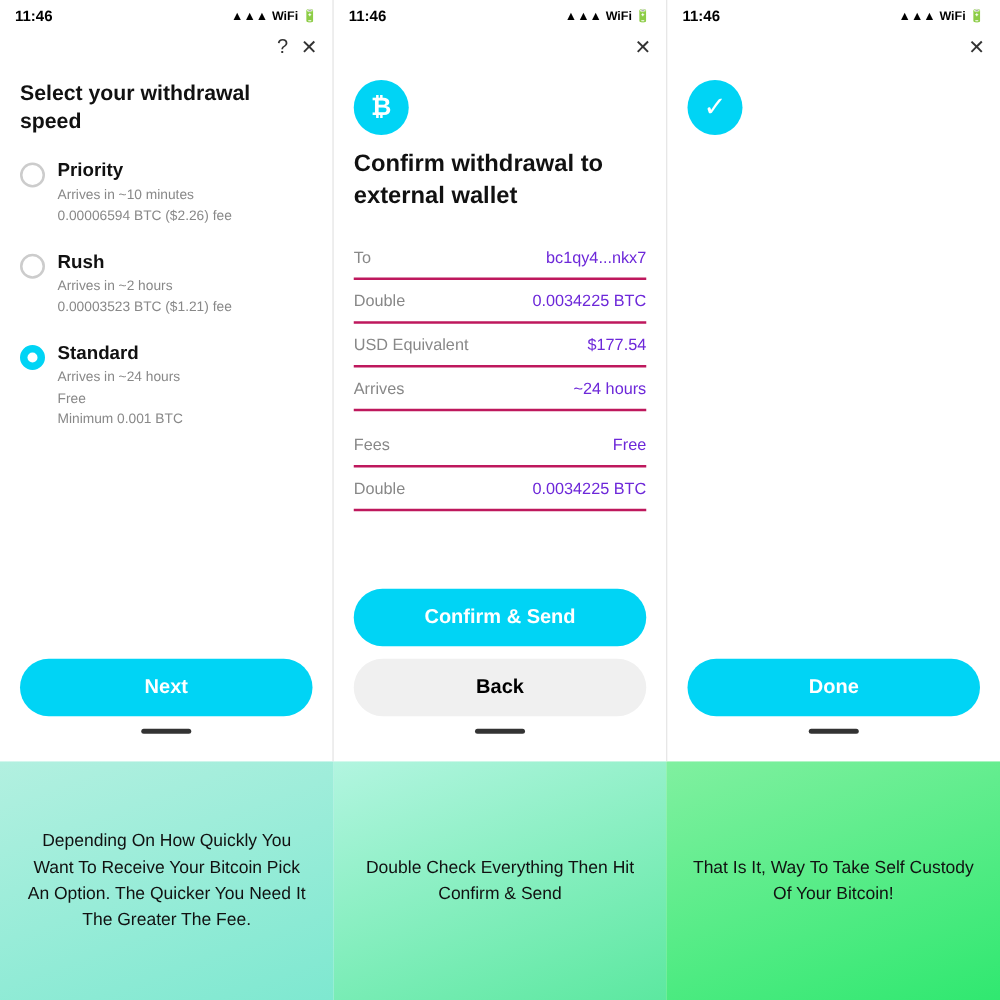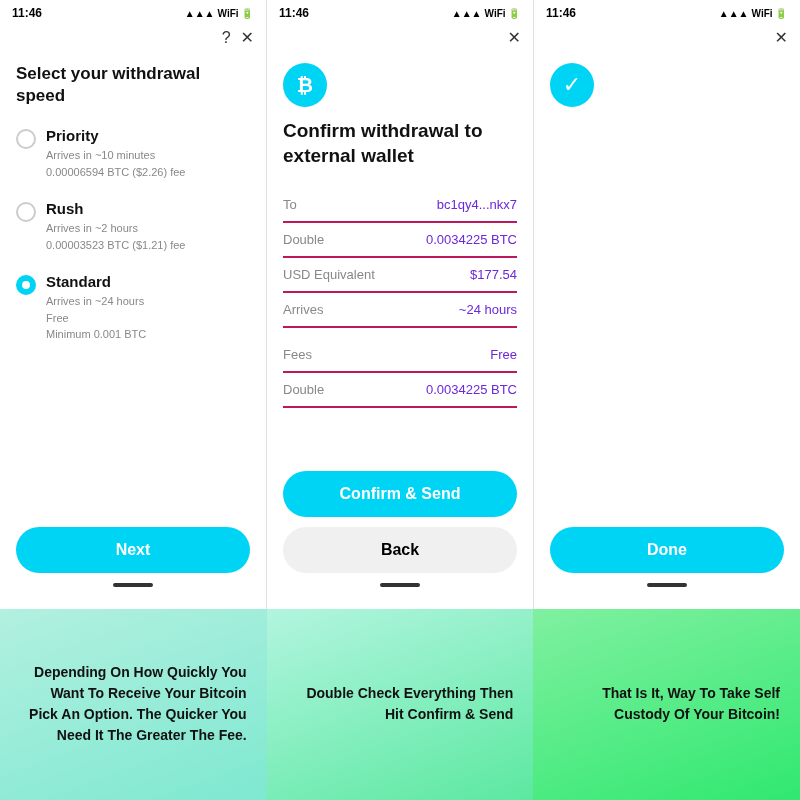--- a/index.html
+++ b/index.html
@@ -200,23 +200,23 @@
       flex-direction: row;
       width: 800px;
       height: 220px;
     }
     .caption-cell {
       flex: 1;
       display: flex;
       align-items: center;
       justify-content: center;
       padding: 16px 20px;
-      text-align: right;
+      text-align: center;
       font-size: 14px;
-      font-weight: 700;
+      font-weight: 400;
       line-height: 1.5;
       color: #111;
     }
     .caption-cell:nth-child(1) {
       background: linear-gradient(160deg, #b2f0e0 0%, #7ee8d0 100%);
     }
     .caption-cell:nth-child(2) {
       background: linear-gradient(160deg, #b2f5e0 0%, #5ce8a0 100%);
     }
     .caption-cell:nth-child(3) {

